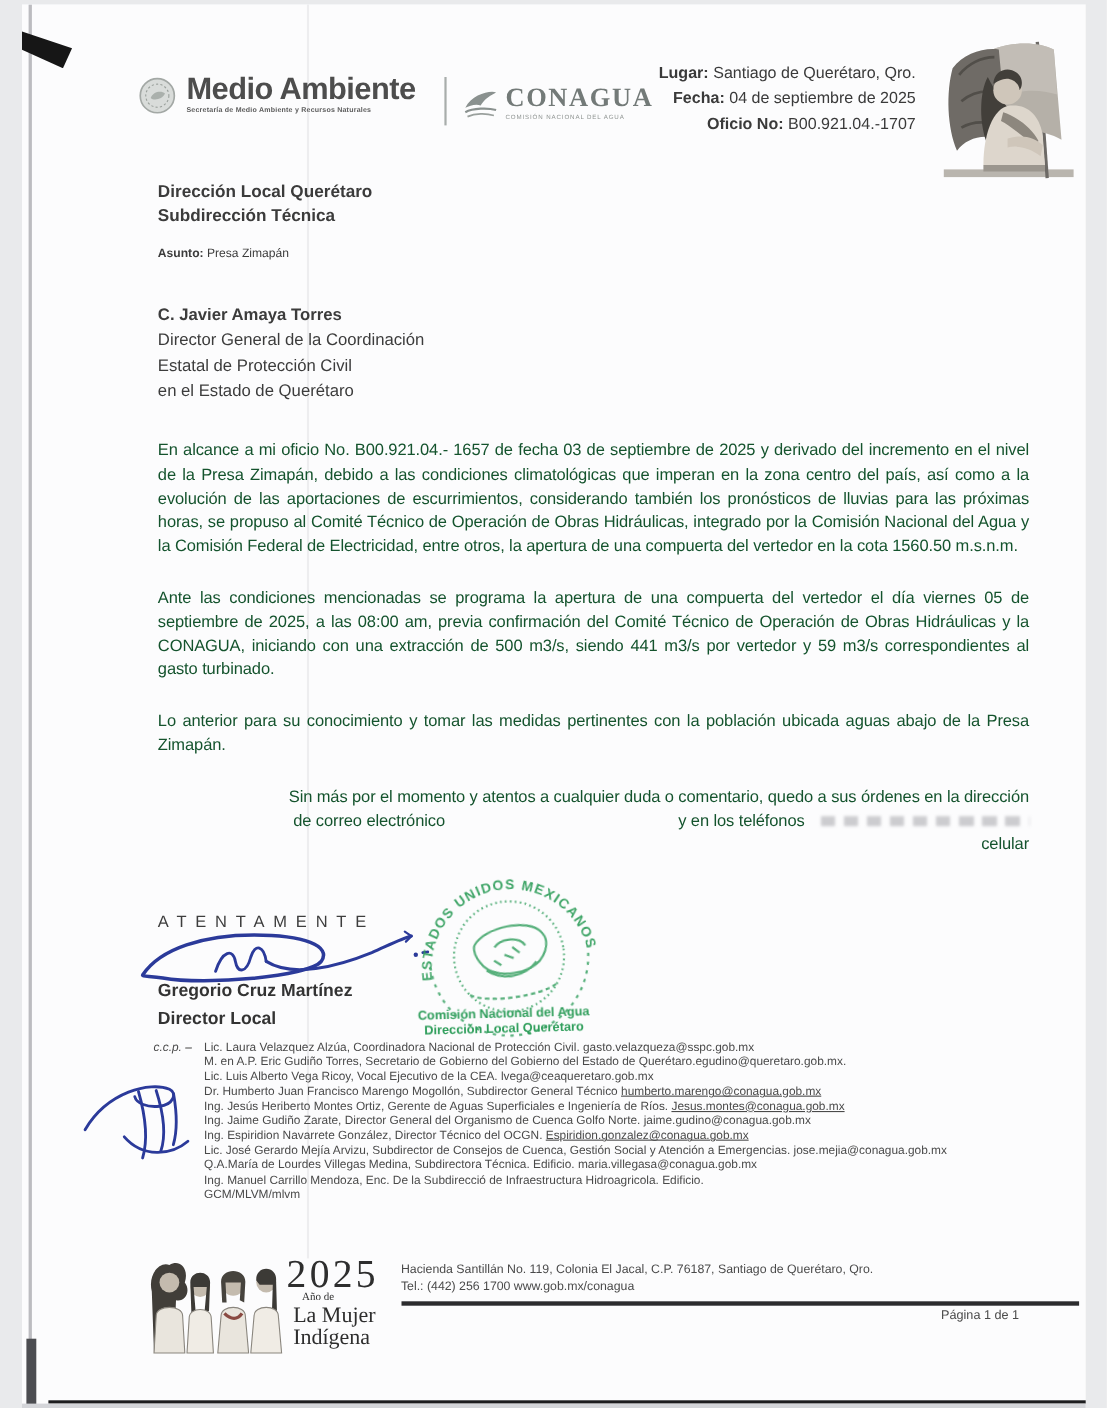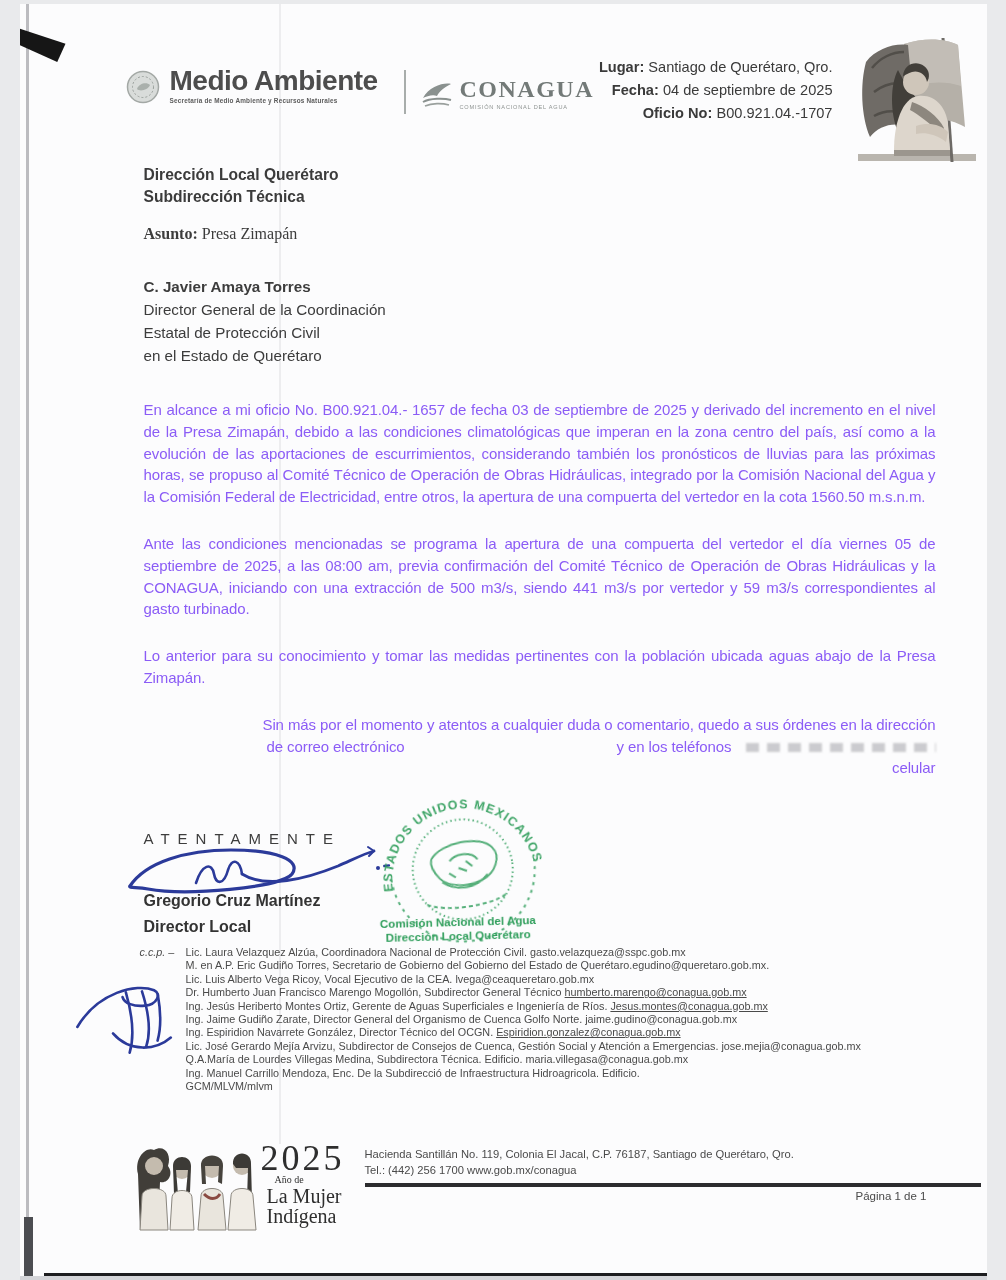--- a/index.html
+++ b/index.html
@@ -30,29 +30,29 @@
     color:#737a78;letter-spacing:1.5px;line-height:26px;}
   .conagua-text .s{font-size:5.6px;color:#8e9391;letter-spacing:.8px;margin-top:2px;}
   .hdr-meta{position:absolute;left:535px;top:52px;width:278px;text-align:right;
     font-size:14.6px;line-height:23px;color:#3a3a3a;}
   .hdr-meta b{font-weight:bold;}
   .flag-art{position:absolute;left:826px;top:28px;width:152px;height:142px;}
 
   
   .office{position:absolute;left:124px;top:160px;font-size:15.6px;font-weight:bold;
     line-height:22px;color:#3b3b3b;}
-  .asunto{position:absolute;left:124px;top:221px;font-size:16px;color:#3c3c3c;font-family:Liberation Serif, serif;}
+  .asunto{position:absolute;left:124px;top:221px;font-size:11px;color:#3c3c3c;}
   .asunto b{font-weight:bold;}
   .recipient{position:absolute;left:124px;top:271px;font-size:15.2px;line-height:23px;color:#3c3c3c;}
   .recipient .name{font-weight:bold;}
   .recipient .presente{letter-spacing:5px;}
 
   
   .letter-body{position:absolute;left:124px;top:395px;width:792px;
-    font-size:15px;line-height:21.8px;color:#8b5cf6;letter-spacing:-.1px;}
+    font-size:15px;line-height:21.8px;color:#14532d;letter-spacing:-.1px;}
   .letter-body p{margin:0 0 25px;text-align:justify;}
   .letter-body p.p4{text-align:right;margin-bottom:0;}
   .gap1{display:inline-block;width:212px;}
   .smudge{display:inline-block;width:190px;height:9px;margin-left:14px;vertical-align:middle;
     background:repeating-linear-gradient(90deg,rgba(125,125,132,.38) 0 13px,transparent 13px 21px);
     filter:blur(1.3px);}
 
   
   .atentamente{position:absolute;left:124px;top:826px;font-size:15px;letter-spacing:8px;color:#3d3d3d;}
   .sig-svg{position:absolute;left:106px;top:834px;width:268px;height:74px;}

